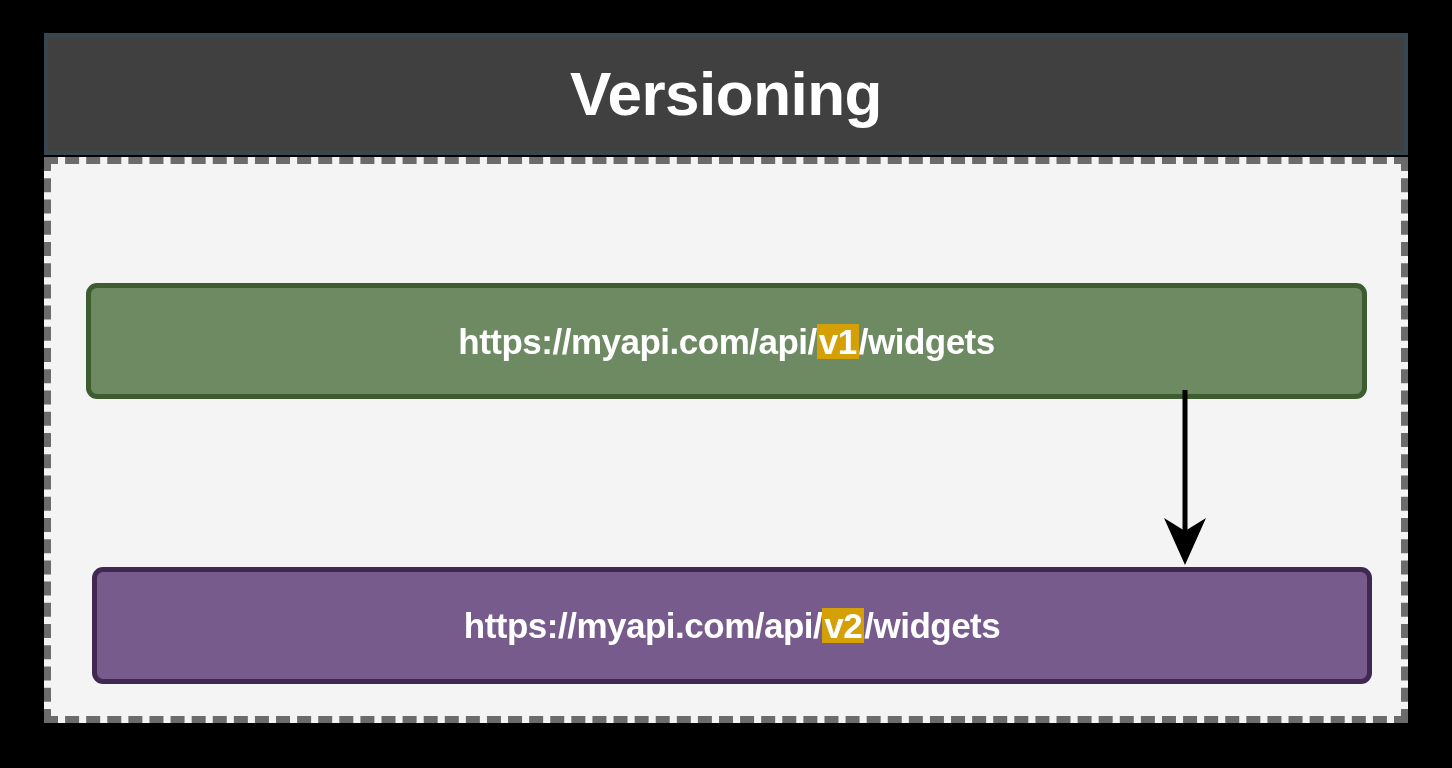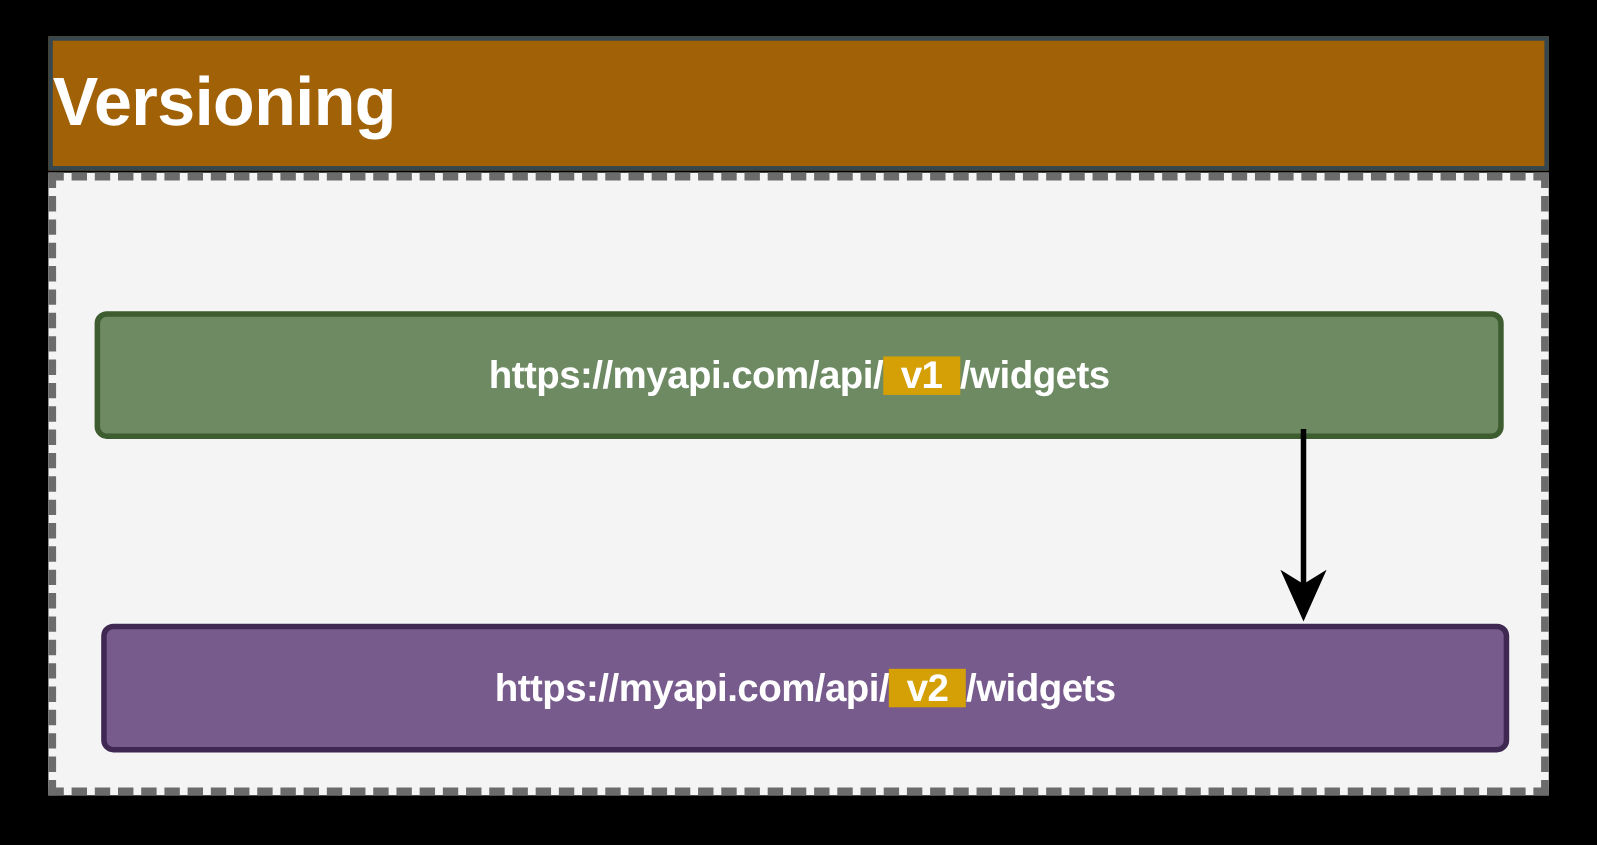--- a/index.html
+++ b/index.html
@@ -23,24 +23,25 @@
   }
 
   
   .title-bar {
     position: absolute;
     left: 44px;
     top: 33px;
     width: 1364px;
     height: 122px;
     box-sizing: border-box;
-    background: #a16207;
+    background: #404040;
     border: 4px solid #37474f;
     display: flex;
     align-items: center;
+    justify-content: center;
   }
   .title-text {
     color: #ffffff;
     font-size: 62px;
     font-weight: bold;
     letter-spacing: -0.5px;
     line-height: 1;
     white-space: nowrap;
   }
 
@@ -89,21 +90,21 @@
     width: 1280px;
     height: 117px;
     background: #765b8c;
     border: 5px solid #3f2952;
   }
 
   
   .version-highlight {
     background: #d4a006;
     color: #ffffff;
-    padding: 0 16px;
+    padding: 0 2px;
     display: inline-block;
   }
 
   
   .arrow-svg {
     position: absolute;
     left: 1120px;
     top: 390px;
     width: 160px;
     height: 185px;

